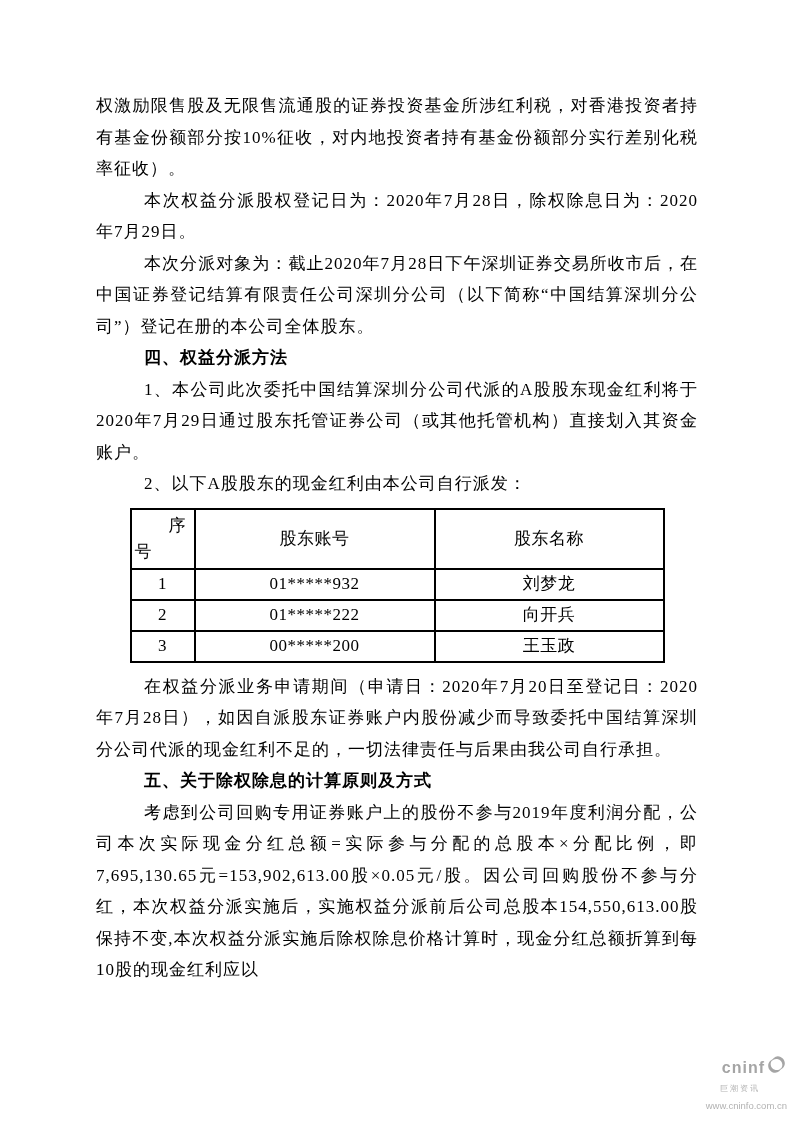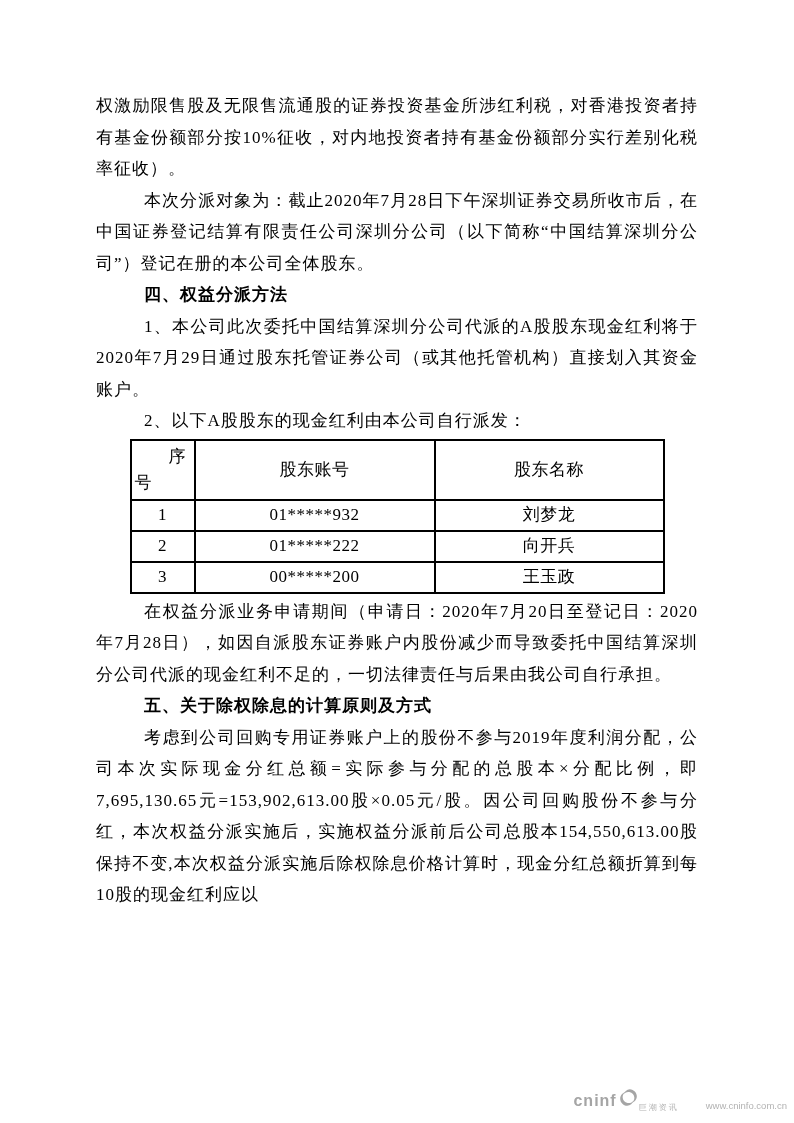--- a/index.html
+++ b/index.html
@@ -29,21 +29,21 @@
     margin: 0;
     font-weight: 700;
     text-indent: 48px;
     font-family: "Liberation Sans", "DejaVu Sans", sans-serif;
   }
 
   table.shareholders {
     border-collapse: collapse;
     table-layout: fixed;
     width: 533px;
-    margin: 2px auto;
+    margin: 8px auto;
     letter-spacing: 0.5px;
     padding-left: 16px;
   }
   table.shareholders th, table.shareholders td {
     border: 2px solid #000000;
     text-align: center;
     vertical-align: middle;
     font-weight: normal;
     font-size: 17px;
     padding: 0;
@@ -57,21 +57,21 @@
     text-align: left;
     text-indent: 34px;
     line-height: 26px;
     word-break: break-all;
   }
 
   .watermark {
     position: absolute;
     right: 7px; bottom: 11px;
     display: flex;
-    flex-direction: row;
+    flex-direction: column;
     align-items: flex-end;
     line-height: 1.15;
   }
   .wm-row1 { display: flex; align-items: center; gap: 1px; }
   .wm-brand {
     font-family: "Liberation Sans", "DejaVu Sans", sans-serif;
     font-weight: 700;
     font-size: 16px;
     letter-spacing: 1px;
     color: #a5a5a5;
@@ -93,20 +93,21 @@
 </style>
 </head>
 <body>
 
 <div class="page">
   <div class="content">
 
     <p class="para no-indent">权激励限售股及无限售流通股的证券投资基金所涉红利税，对香港投资者持有基金份额部分按10%征收，对内地投资者持有基金份额部分实行差别化税率征收）。</p>
 
 
+    <p class="para indent">本次权益分派股权登记日为：2020年7月28日，除权除息日为：2020年7月29日。</p>
 
     <p class="para indent">本次分派对象为：截止2020年7月28日下午深圳证券交易所收市后，在中国证券登记结算有限责任公司深圳分公司（以下简称“中国结算深圳分公司”）登记在册的本公司全体股东。</p>
 
     <p class="heading">四、权益分派方法</p>
     <p class="para indent">1、本公司此次委托中国结算深圳分公司代派的A股股东现金红利将于2020年7月29日通过股东托管证券公司（或其他托管机构）直接划入其资金账户。</p>
     <p class="para indent">2、以下A股股东的现金红利由本公司自行派发：</p>
 
     <table class="shareholders">
       <colgroup>
         <col style="width:64px">

